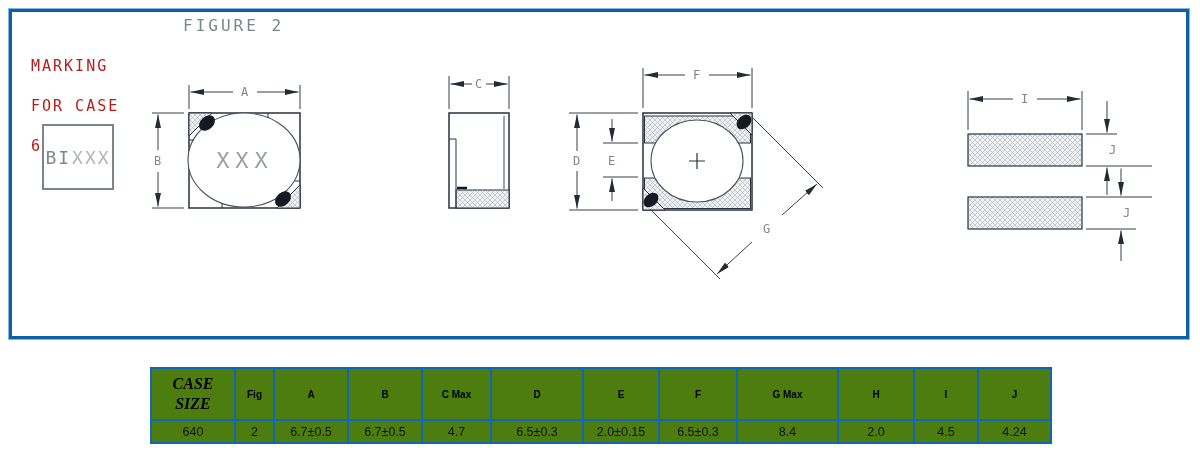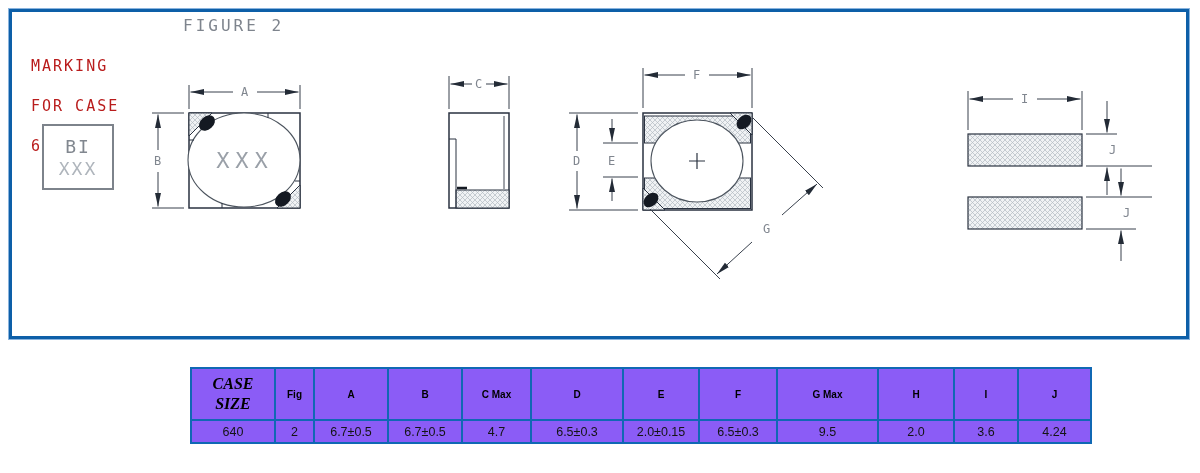--- a/index.html
+++ b/index.html
@@ -17,32 +17,32 @@
     font-family:"DejaVu Sans Mono", monospace; font-size:16px;
     letter-spacing:3px; color:#7e848d;
   }
   .marking-note {
     position:absolute; left:31px; top:56px;
     font-family:"DejaVu Sans Mono", monospace; font-size:15px;
     letter-spacing:2px; line-height:20px; color:#b91c1c; white-space:pre;
   }
   .marking-box {
     position:absolute; left:42px; top:124px; width:68px; height:62px;
-    border:2px solid #7d838b; display:flex; flex-direction:column;
+    border:2px solid #7d838b; display:flex; flex-direction:row;
     align-items:center; justify-content:center; gap:1px; background:#fff;
   }
   .marking-box .l1 { font-family:"DejaVu Sans Mono", monospace; font-size:18px; letter-spacing:2px; color:#81878f; }
   .marking-box .l2 { font-family:"DejaVu Sans Mono", monospace; font-size:18px; letter-spacing:2px; color:#afb5bc; }
   svg.drawings { position:absolute; left:0; top:0; }
   .dimtxt { font-family:"DejaVu Sans Mono", monospace; font-size:12px; fill:#80868f; letter-spacing:1px; stroke:none; }
   .xxx { font-family:"DejaVu Sans Mono", monospace; font-size:22px; fill:#9aa0a8; letter-spacing:6px; stroke:none; }
 
   .dims-table {
     position:absolute; left:150px; top:367px; border-collapse:collapse;
-    table-layout:fixed; background:#8b5cf6;margin-left:40px;
+    table-layout:fixed; background:#4d7c0f;
   }
   .dims-table th, .dims-table td {
     border:2px solid #1068b4; text-align:center; vertical-align:middle;
     overflow:hidden; padding:0;
   }
   .dims-table th {
     height:50px; font-size:10px; font-weight:bold; color:#000;
     font-family:"Liberation Sans", sans-serif;
   }
   .dims-table th.case {
@@ -207,22 +207,22 @@
     <tbody>
       <tr>
         <td>640</td>
         <td>2</td>
         <td>6.7±0.5</td>
         <td>6.7±0.5</td>
         <td>4.7</td>
         <td>6.5±0.3</td>
         <td>2.0±0.15</td>
         <td>6.5±0.3</td>
-        <td>9.5</td>
+        <td>8.4</td>
         <td>2.0</td>
-        <td>3.6</td>
+        <td>4.5</td>
         <td>4.24</td>
       </tr>
     </tbody>
   </table>
 
   <div class="bottom-strip"></div>
 </div>
 
 </body></html>

